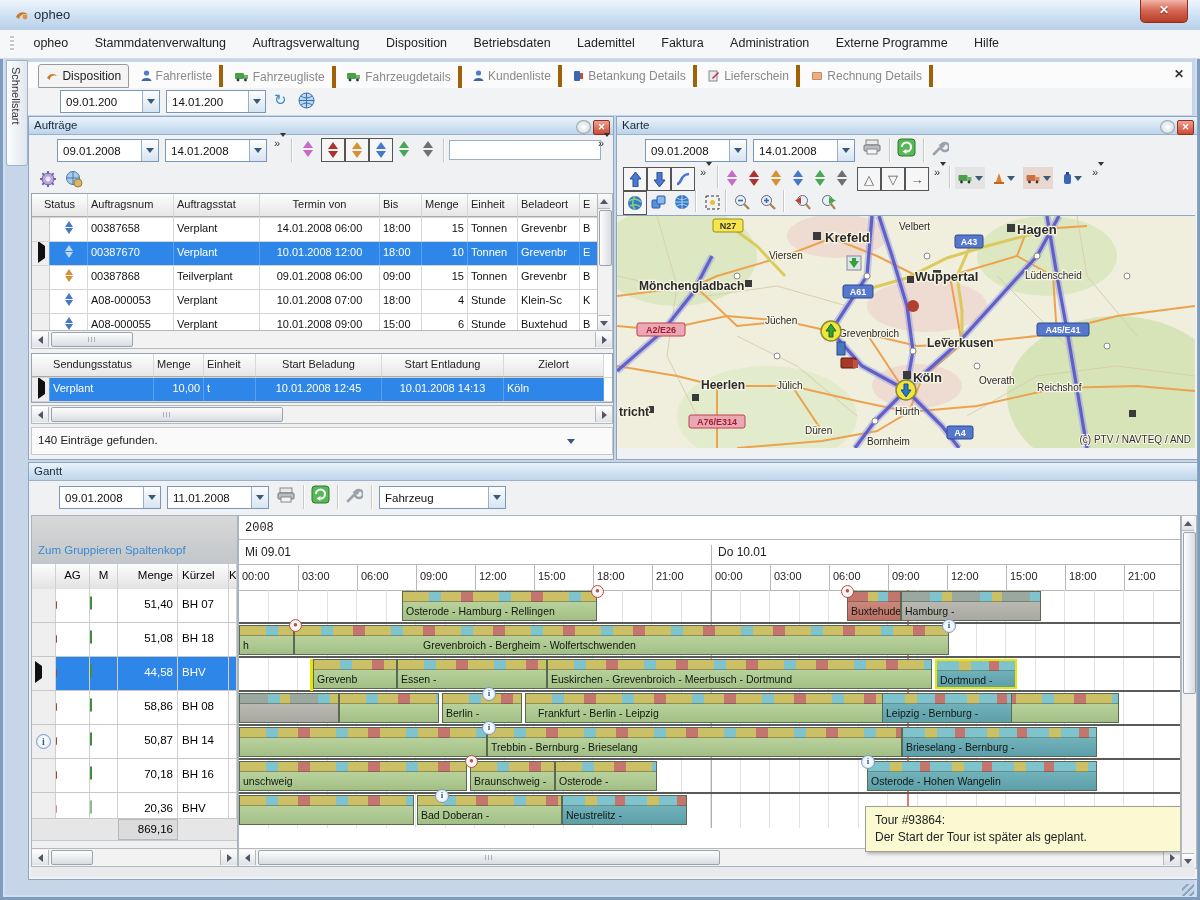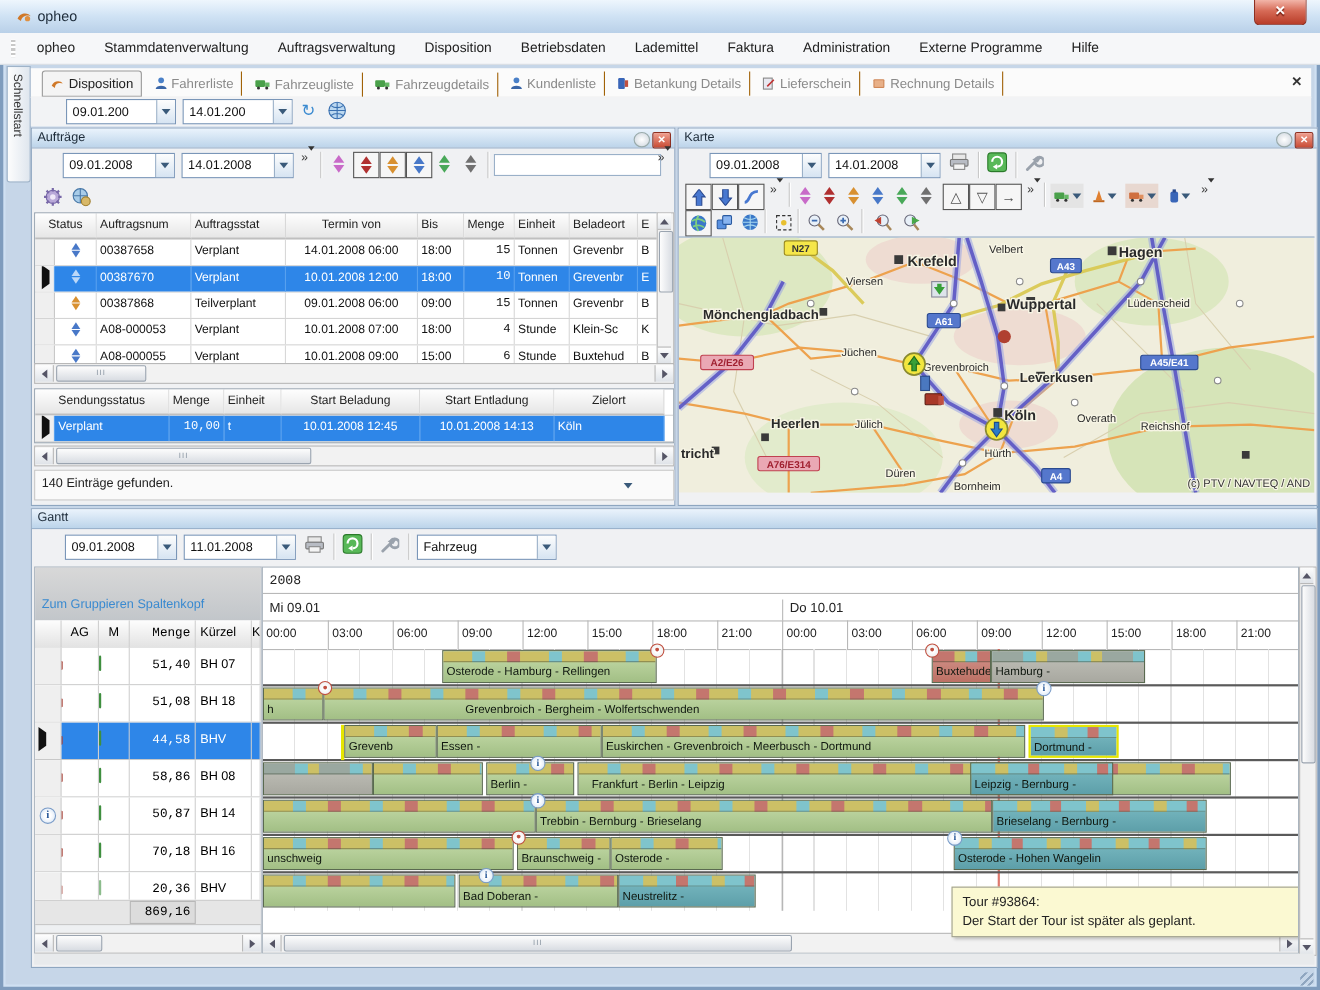--- a/index.html
+++ b/index.html
@@ -15,21 +15,21 @@
              font-size:12px;font-weight:bold;line-height:20px;text-shadow:0 1px 1px #7a2417;}
   #menubar{left:0;top:30px;width:1200px;height:28px;background:#f6f7f9;border-bottom:1px solid #d8dde3;}
   #menubar .mitem{display:inline-block;padding:6px 11px;font-size:12.5px;color:#222;}
   #menu-grip{left:10px;top:36px;width:4px;height:16px;background:repeating-linear-gradient(#c8c8c8 0 2px,#fff 2px 4px);}
   
   #quickstart{left:6px;top:60px;width:20px;height:104px;background:linear-gradient(90deg,#fdfdfd,#dfe6ee);
               border:1px solid #9fb3c8;border-radius:0 0 3px 3px;}
   #quickstart span{position:absolute;left:3px;top:6px;font-size:11px;color:#333;writing-mode:vertical-rl;}
   
   #tabbar{left:28px;top:62px;width:1164px;height:26px;background:#fbfbfb;border-bottom:1px solid #e0e0e0;}
-  .tab{display:inline-flex;align-items:center;gap:4px;height:22px;padding:0 7px;margin-top:2px;font-size:12px;color:#8a8a8a;border-right:1px solid #a16207;}
+  .tab{display:inline-flex;align-items:center;gap:4px;height:22px;padding:0 7px;margin-top:2px;font-size:12px;color:#8a8a8a;border-right:4px solid #a16207;}
   .tab.active{border:1px solid #9a9a9a;border-radius:3px 3px 0 0;background:#f4f4f4;color:#222;}
   #tabbar-close{position:absolute;right:8px;top:5px;font-size:12px;color:#333;font-weight:bold;}
   
   #topfilter{left:28px;top:88px;width:1164px;height:27px;background:#f2f3f5;}
   
   .combo{position:absolute;height:21px;background:#fff;border:1px solid #7a96b8;display:flex;align-items:center;}
   .combo .cv{flex:1;font-size:11.5px;padding:0 5px;color:#111;white-space:nowrap;overflow:hidden;}
   .combo .cb{width:16px;height:100%;background:linear-gradient(#fdfdfd,#d6e4f2);border-left:1px solid #9ab0c8;display:flex;align-items:center;justify-content:center;}
   .dna{width:0;height:0;border-left:4px solid transparent;border-right:4px solid transparent;border-top:5px solid #3a5a7a;}
   .tsep{position:absolute;width:1px;background:#c9c9c9;box-shadow:1px 0 0 #fff;}
@@ -51,21 +51,21 @@
           border-radius:2px;color:#fff;font-size:9px;font-weight:bold;text-align:center;line-height:12px;}
   
   .grid{position:absolute;background:#fff;border:1px solid #98a4b0;font-size:11px;color:#111;overflow:hidden;}
   .grow{display:flex;border-bottom:1px solid #d4d4d4;height:23px;align-items:stretch;}
   .ghead .gc{background:linear-gradient(#fefefe,#e6e6e6);border-bottom:1px solid #aaa;font-size:11px;color:#222;}
   .gc{border-right:1px solid #d8d8d8;padding:4px 3px 0 3px;box-sizing:border-box;white-space:nowrap;overflow:hidden;flex:0 0 auto;}
   .mk{background:#efefef;border-right:1px solid #c8c8c8;}
   .sel .gc{background:#2e86e8;color:#fff;border-right-color:#57a0ee;}
   .sel .mk{background:#efefef;color:#000;}
   .arrowmk{width:0;height:0;border-top:5px solid transparent;border-bottom:5px solid transparent;border-left:7px solid #111;margin:2px 0 0 3px;}
-  .num{text-align:right;font-family:Liberation Mono, monospace;}
+  .num{text-align:right;}
   .ctr{text-align:center;}
   
   .hscroll{position:absolute;height:17px;background:#f2f2f2;border:1px solid #b8b8b8;display:flex;align-items:center;}
   .sbtn{width:16px;height:15px;background:linear-gradient(#fdfdfd,#dfe3e8);border-right:1px solid #b8b8b8;display:flex;align-items:center;justify-content:center;}
   .sbtn.r{border-left:1px solid #b8b8b8;border-right:none;margin-left:auto;}
   .tleft{width:0;height:0;border-top:4px solid transparent;border-bottom:4px solid transparent;border-right:5px solid #556;}
   .tright{width:0;height:0;border-top:4px solid transparent;border-bottom:4px solid transparent;border-left:5px solid #556;}
   .tup{width:0;height:0;border-left:4px solid transparent;border-right:4px solid transparent;border-bottom:5px solid #556;}
   .tdn{width:0;height:0;border-left:4px solid transparent;border-right:4px solid transparent;border-top:5px solid #556;}
   .thumb{height:13px;margin-left:2px;background:linear-gradient(#fdfdfd,#d8dce2);border:1px solid #9aa4b0;border-radius:2px;

